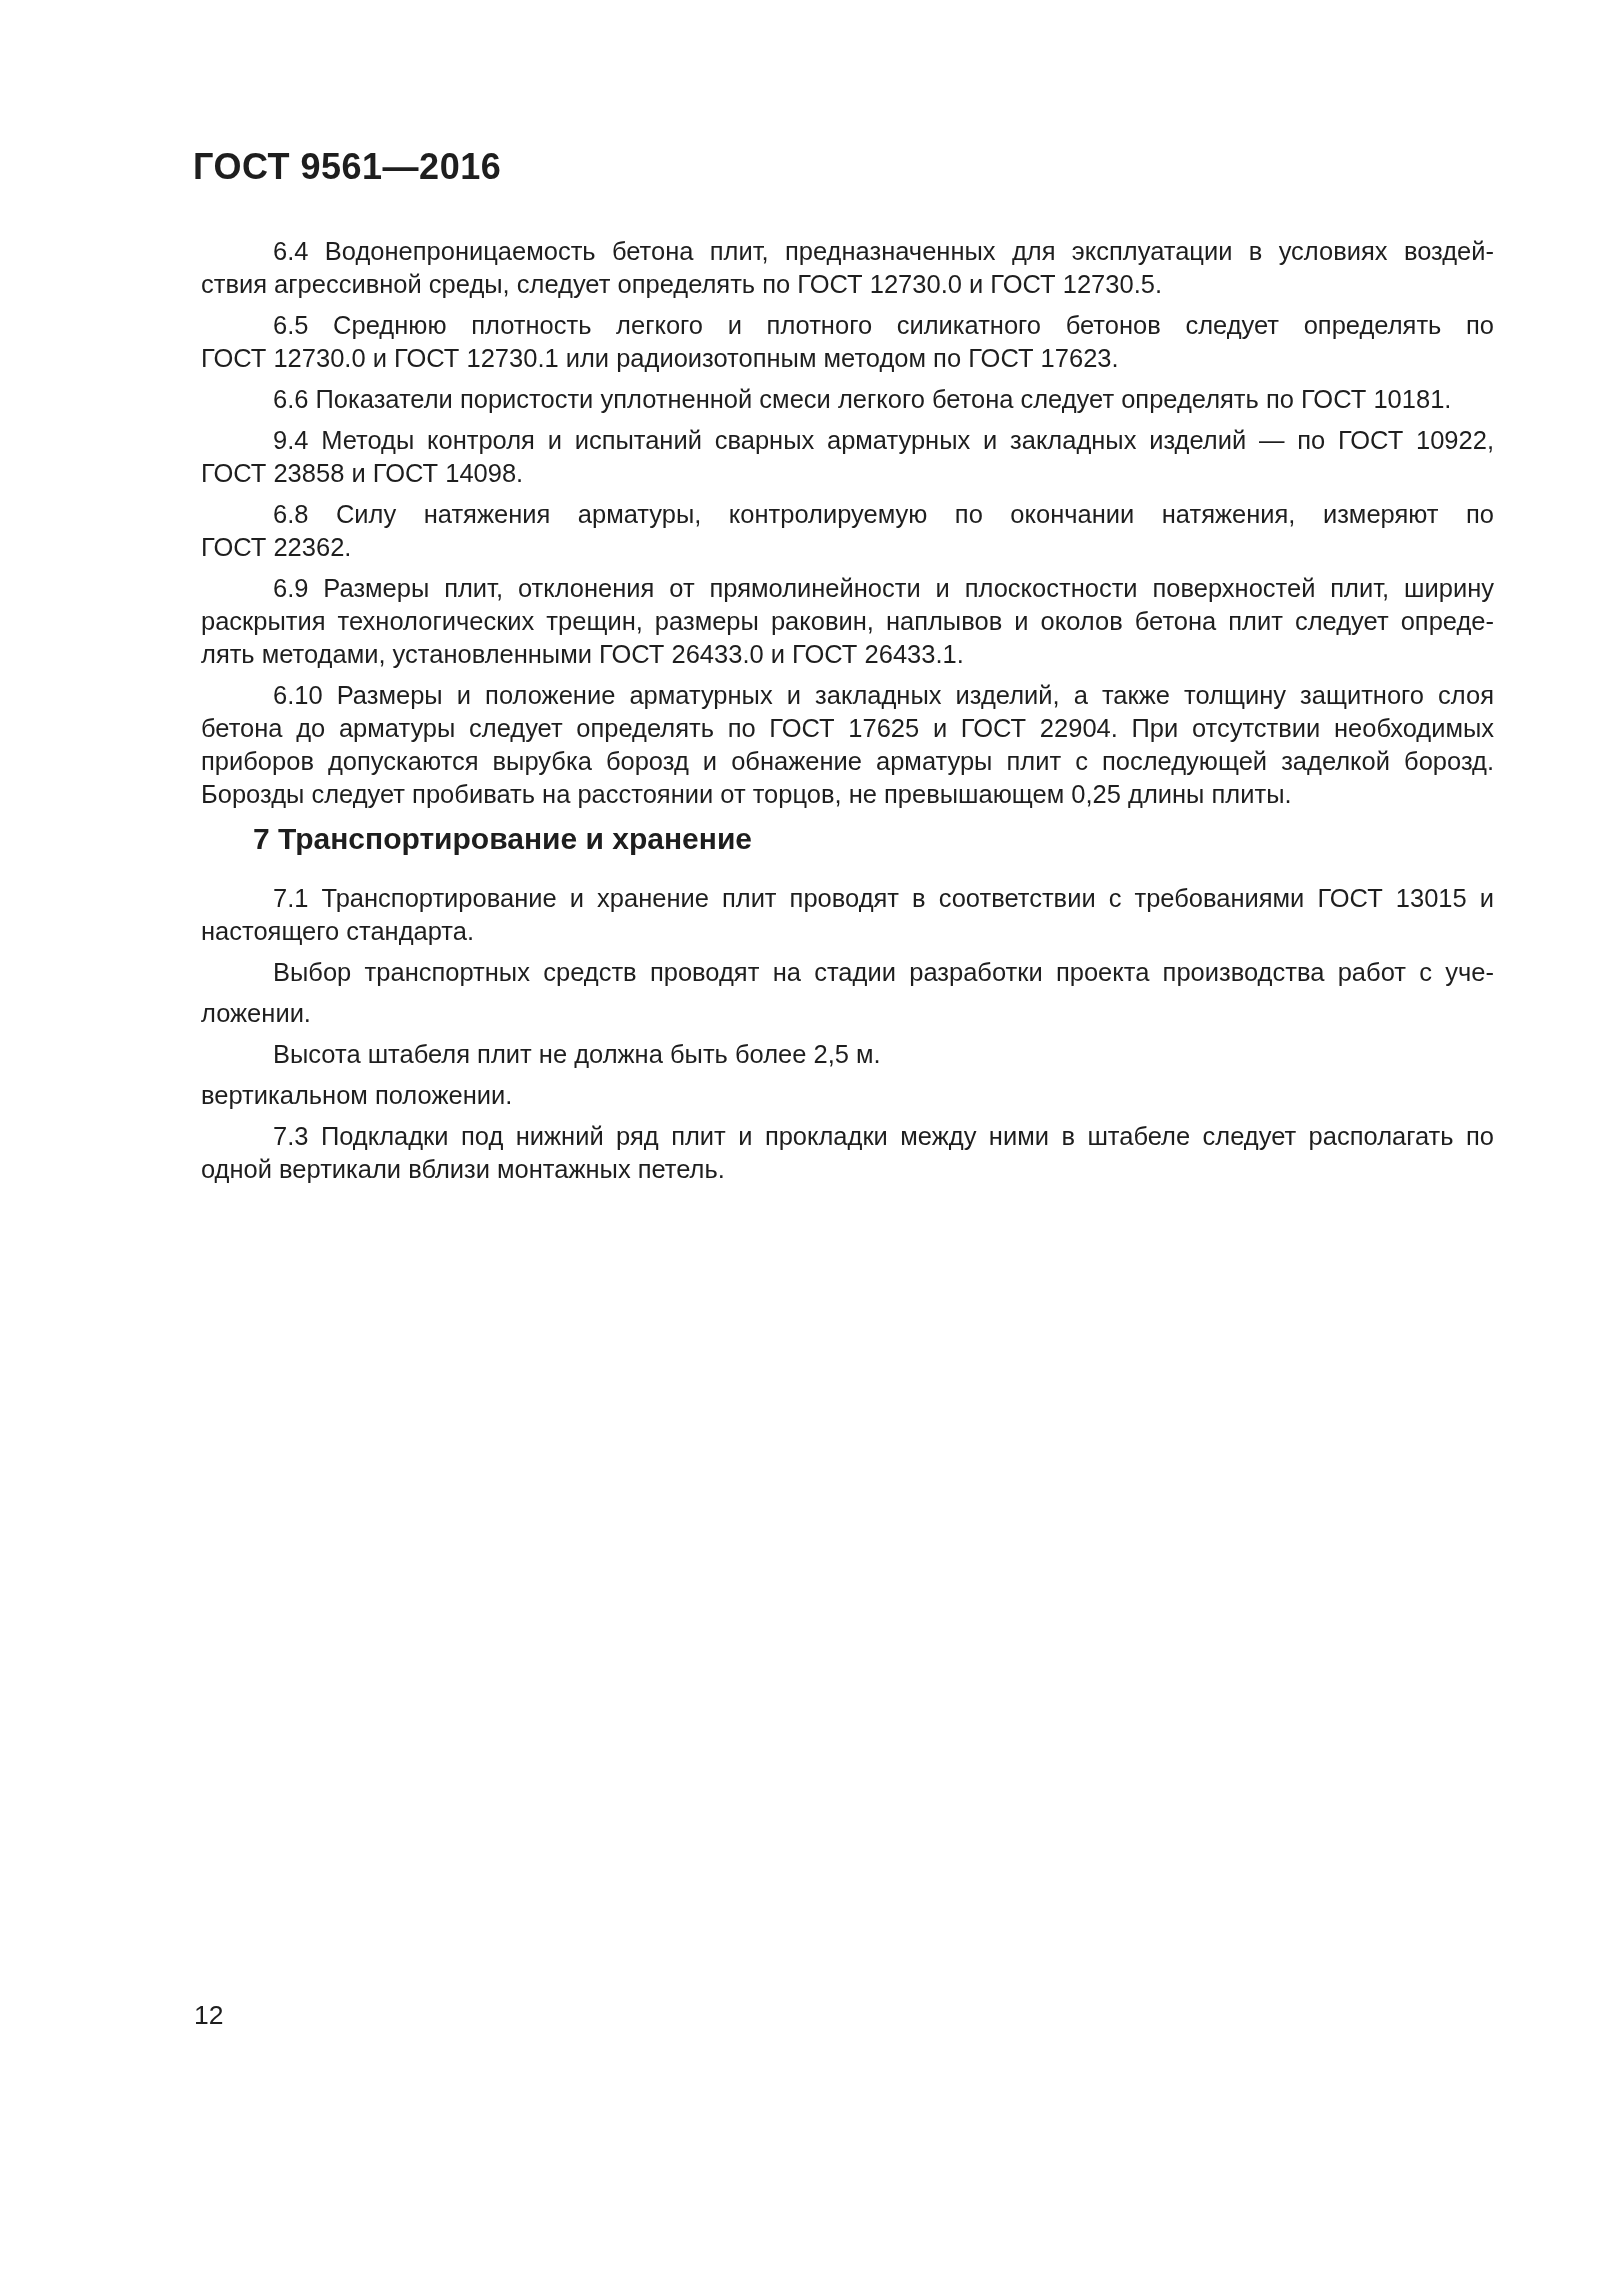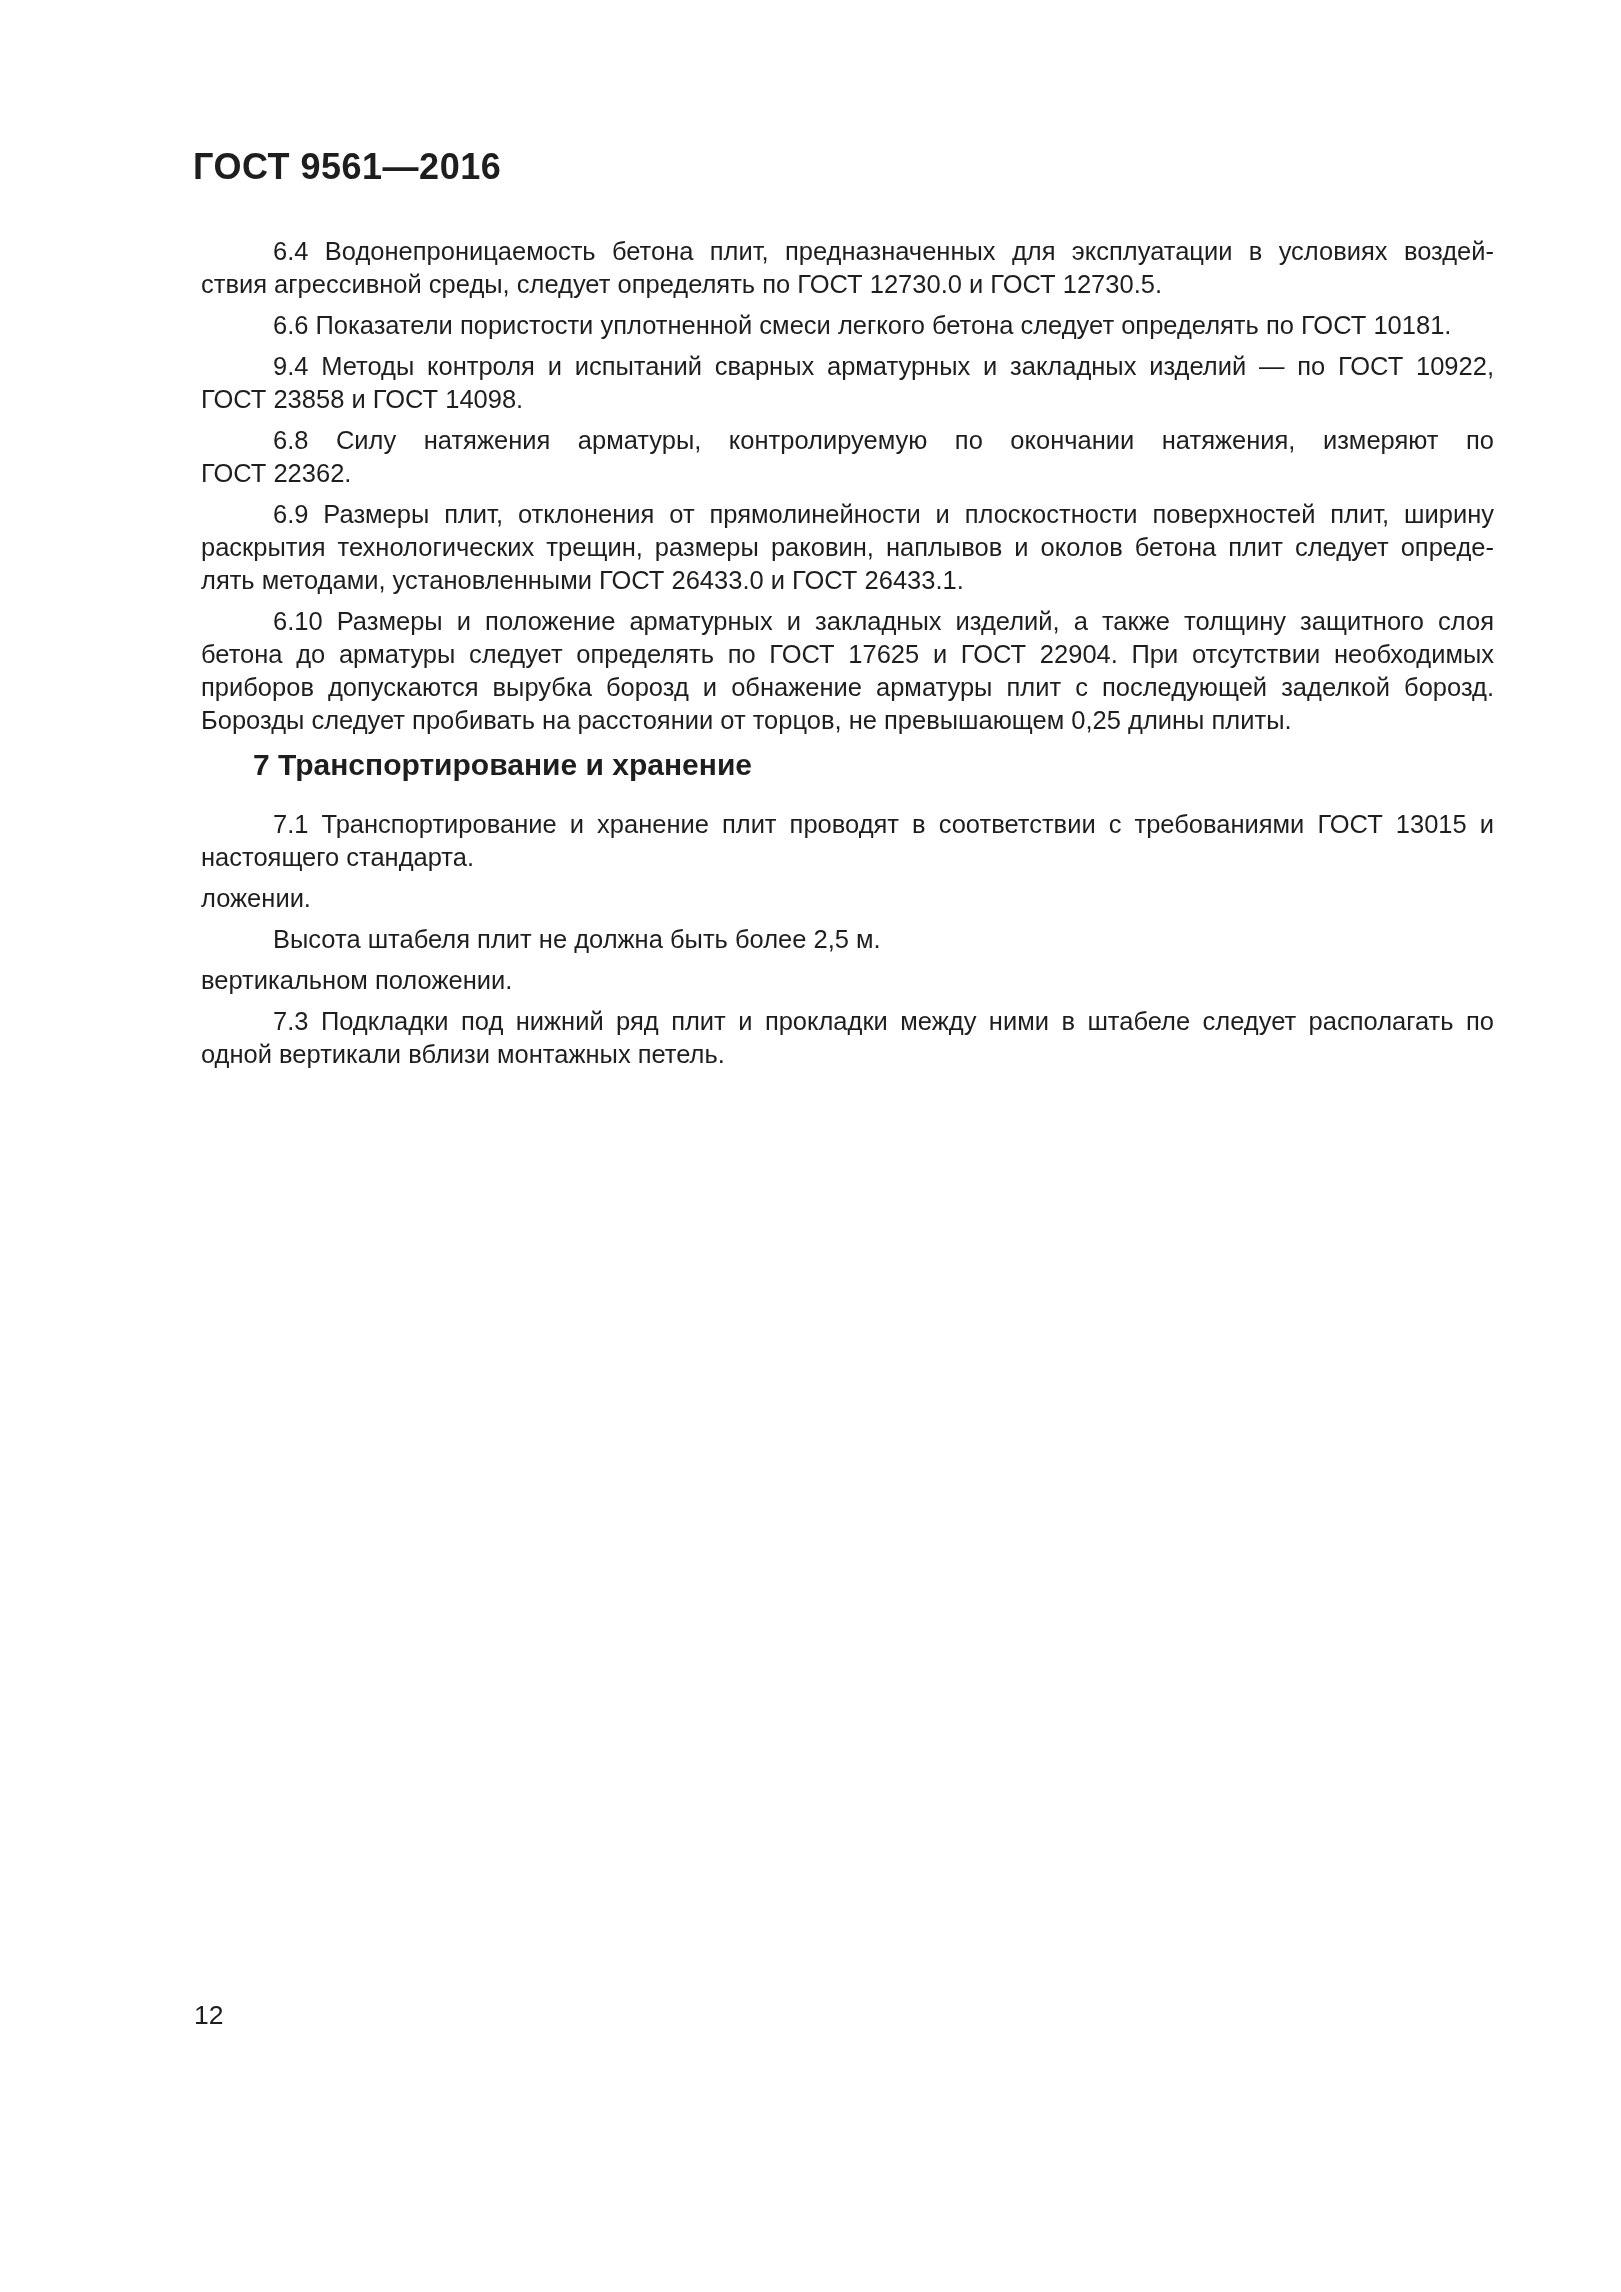--- a/index.html
+++ b/index.html
@@ -59,20 +59,24 @@
 <body>
 
 <div class="running-header">ГОСТ 9561—2016</div>
 
 <div class="doc-body">
     <div class="para">
       <div class="line first">6.4 Водонепроницаемость бетона плит, предназначенных для эксплуатации в условиях воздей-</div>
       <div class="line last">ствия агрессивной среды, следует определять по ГОСТ 12730.0 и ГОСТ 12730.5.</div>
     </div>
     <div class="para">
+      <div class="line first">6.5 Среднюю плотность легкого и плотного силикатного бетонов следует определять по</div>
+      <div class="line last">ГОСТ 12730.0 и ГОСТ 12730.1 или радиоизотопным методом по ГОСТ 17623.</div>
+    </div>
+    <div class="para">
       <div class="line first last">6.6 Показатели пористости уплотненной смеси легкого бетона следует определять по ГОСТ 10181.</div>
     </div>
     <div class="para">
       <div class="line first">9.4 Методы контроля и испытаний сварных арматурных и закладных изделий — по ГОСТ 10922,</div>
       <div class="line last">ГОСТ 23858 и ГОСТ 14098.</div>
     </div>
     <div class="para">
       <div class="line first">6.8 Силу натяжения арматуры, контролируемую по окончании натяжения, измеряют по</div>
       <div class="line last">ГОСТ 22362.</div>
     </div>
@@ -86,20 +90,21 @@
       <div class="line">бетона до арматуры следует определять по ГОСТ 17625 и ГОСТ 22904. При отсутствии необходимых</div>
       <div class="line">приборов допускаются вырубка борозд и обнажение арматуры плит с последующей заделкой борозд.</div>
       <div class="line last">Борозды следует пробивать на расстоянии от торцов, не превышающем 0,25 длины плиты.</div>
     </div>
     <div class="heading">7 Транспортирование и хранение</div>
     <div class="para">
       <div class="line first">7.1 Транспортирование и хранение плит проводят в соответствии с требованиями ГОСТ 13015 и</div>
       <div class="line last">настоящего стандарта.</div>
     </div>
     <div class="para">
+      <div class="line first">Выбор транспортных средств проводят на стадии разработки проекта производства работ с уче-</div>
     </div>
     <div class="para">
       <div class="line last">ложении.</div>
     </div>
     <div class="para">
       <div class="line first last">Высота штабеля плит не должна быть более 2,5 м.</div>
     </div>
     <div class="para">
       <div class="line last">вертикальном положении.</div>
     </div>

